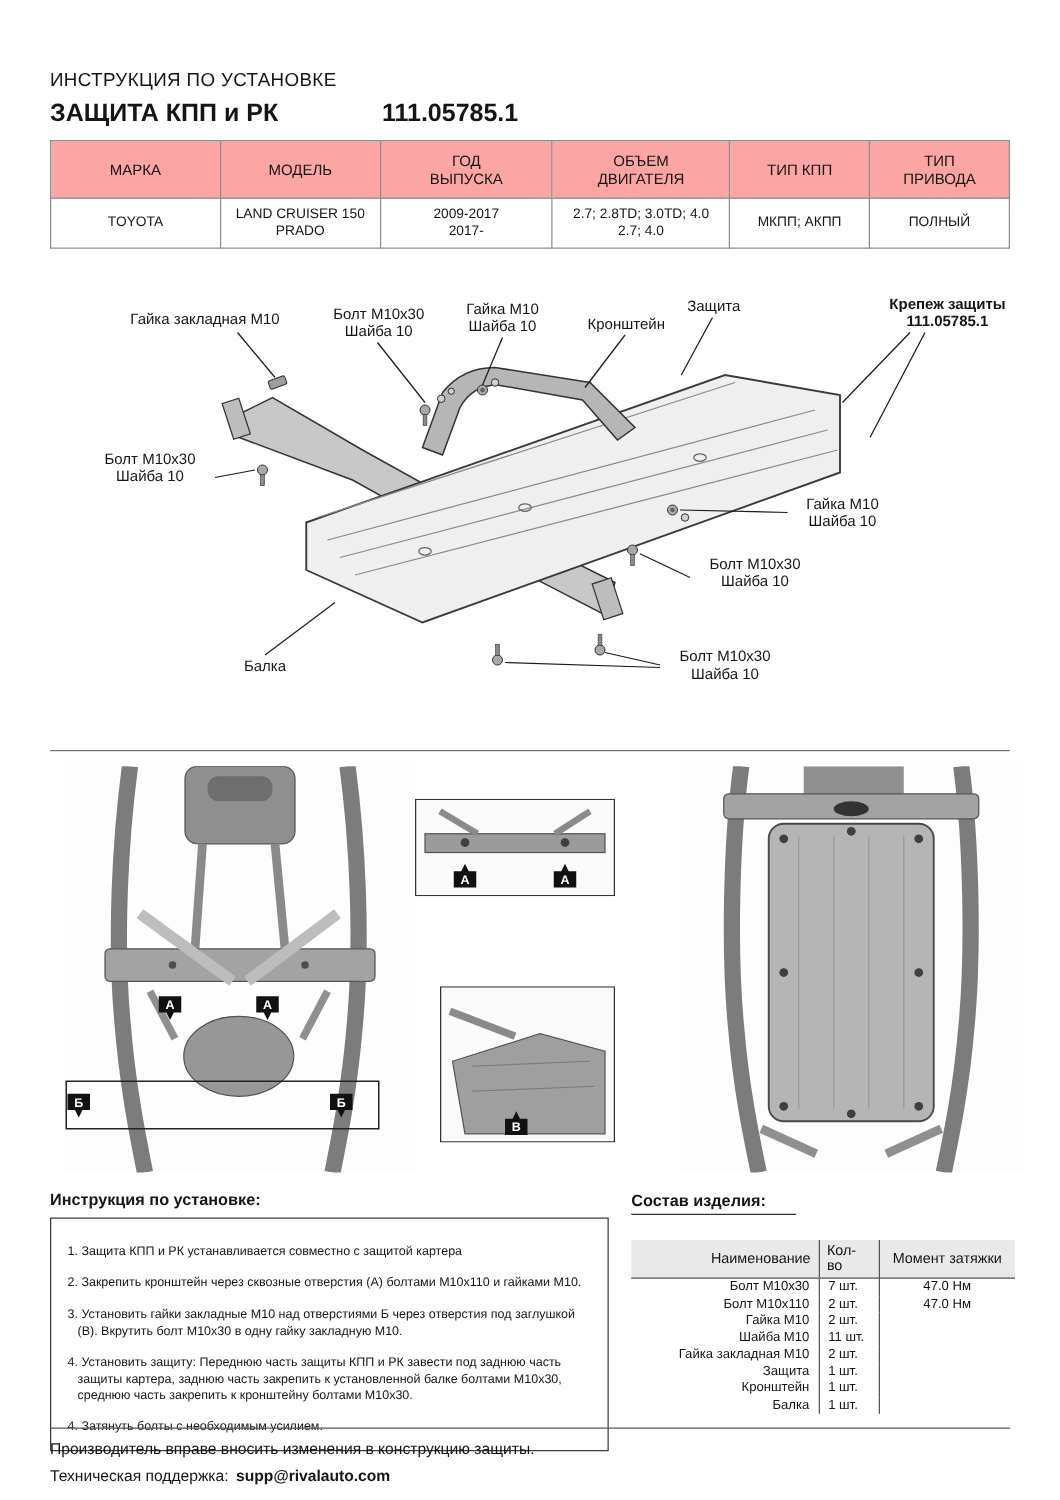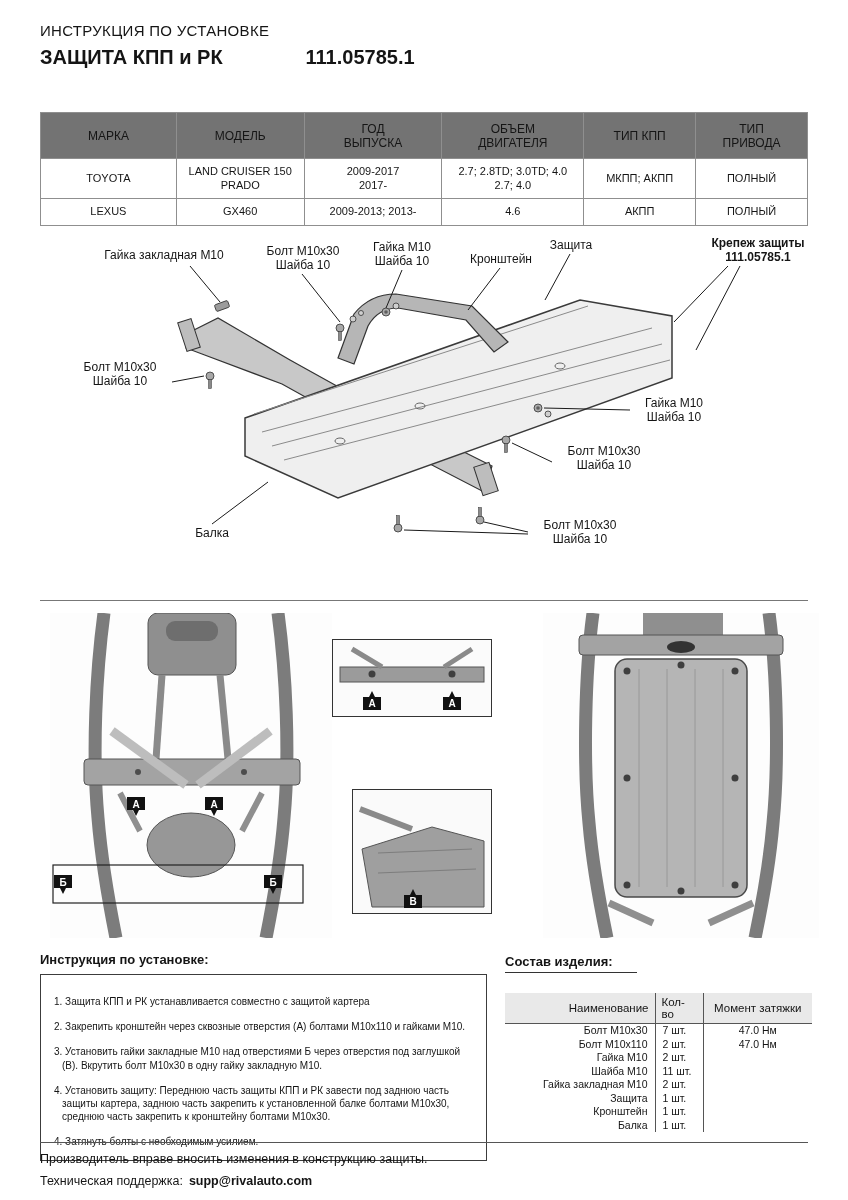--- a/index.html
+++ b/index.html
@@ -1,29 +1,29 @@
 <!DOCTYPE html>
 <html><head>
 <meta charset="utf-8">
 <style>
   * { margin:0; padding:0; box-sizing:border-box; }
   html,body { background:#ffffff; }
   body { font-family:"Liberation Sans", sans-serif; color:#151515; }
   .page { position:relative; width:848px; height:1200px; background:#fff; overflow:hidden; }
 
   
-  .hdr { position:absolute; top:22px; left:40px; }
+  .hdr { position:absolute; top:56px; left:40px; }
   .hdr-l1 { font-size:15px; letter-spacing:.3px; }
   .hdr-l2 { font-size:20px; font-weight:bold; margin-top:7px; }
   .hdr-sub { display:inline-block; width:260px; }
 
   
   .spec-table { position:absolute; top:112px; left:40px; width:768px; border-collapse:collapse; text-align:center; }
   .spec-table th, .spec-table td { border:1px solid #8f8f8f; white-space:pre-line; padding:3px 3px; vertical-align:middle; }
-  .spec-table th { background:#737373; font-weight:normal; font-size:12px; height:46px; }
+  .spec-table th { background:#fca5a5; font-weight:normal; font-size:12px; height:46px; }
   .spec-table td { font-size:11px; line-height:1.25; }
   .spec-table tbody tr.r1 td { height:40px; }
   .spec-table tbody tr.r2 td { height:27px; }
 
   
   .diagram { position:absolute; top:236px; left:40px; width:768px; height:364px; }
   .diagram svg { position:absolute; left:0; top:0; }
   .callout { position:absolute; font-size:12px; line-height:1.18; text-align:center; white-space:pre-line; }
 
   
@@ -97,28 +97,20 @@
         <td>TOYOTA</td>
         <td>LAND CRUISER 150
 PRADO</td>
         <td>2009-2017
 2017-</td>
         <td>2.7; 2.8TD; 3.0TD; 4.0
 2.7; 4.0</td>
         <td>МКПП; АКПП</td>
         <td>ПОЛНЫЙ</td>
       </tr>
-      <tr class="r2">
-        <td>LEXUS</td>
-        <td>GX460</td>
-        <td>2009-2013; 2013-</td>
-        <td>4.6</td>
-        <td>АКПП</td>
-        <td>ПОЛНЫЙ</td>
-      </tr>
     </tbody>
   </table>
 
   <div class="diagram">
     <svg width="768" height="364" viewBox="0 0 768 364">
 
       <polygon points="150,96 178,82 250,124 340,174 452,230 444,256 332,198 242,148 162,118 146,112" fill="#c8c8c8" stroke="#333" stroke-width="1.2"></polygon>
       <rect x="142" y="84" width="14" height="30" fill="#bdbdbd" stroke="#333" transform="rotate(-18 149 99)"></rect>
       <rect x="438" y="228" width="16" height="30" fill="#bdbdbd" stroke="#333" transform="rotate(-18 446 243)"></rect>
 

